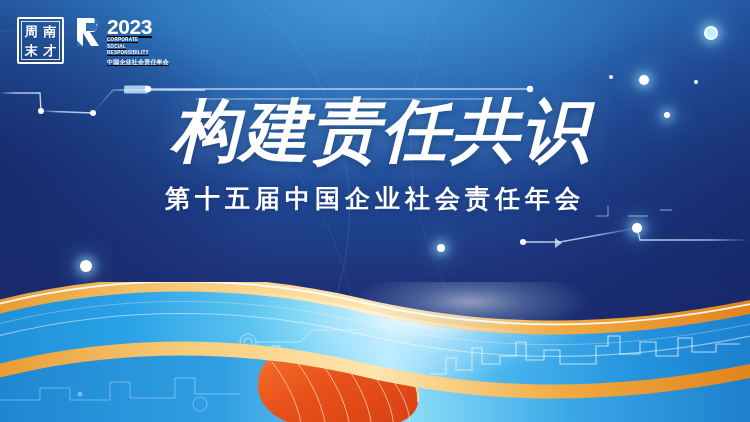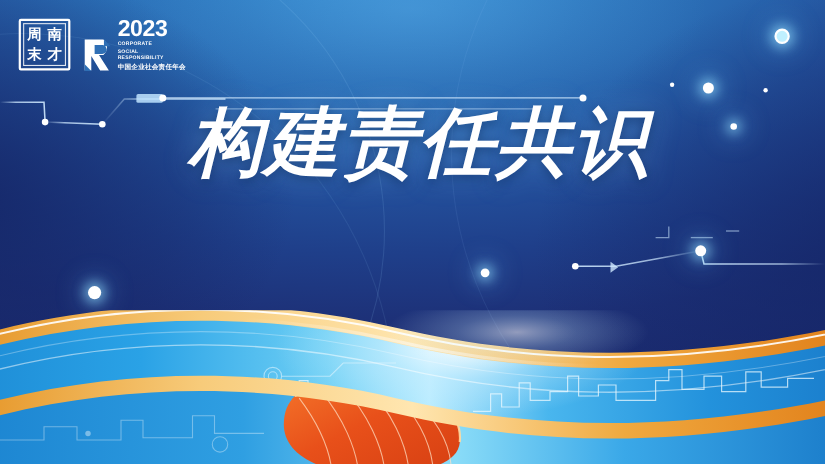--- a/index.html
+++ b/index.html
@@ -37,21 +37,21 @@
 
   
   .logo-row{position:absolute;left:17px;top:17px;display:flex;align-items:center;gap:11px;z-index:8;}
   .seal{width:47px;height:47px;border:2px solid #ffffff;border-radius:2px;
         display:flex;align-items:center;justify-content:center;padding:2px;}
   .seal-inner{width:100%;height:100%;border:1px solid rgba(255,255,255,.85);
         display:grid;grid-template-columns:1fr 1fr;grid-template-rows:1fr 1fr;
         place-items:center;}
   .seal-ch{color:#ffffff;font-size:13px;line-height:1;font-weight:700;
         font-family:"DejaVu Serif","Liberation Serif",serif;}
-  .csr{display:flex;align-items:flex-end;gap:4px;}
+  .csr{display:flex;align-items:flex-start;gap:4px;text-decoration:underline;}
   .csr-mark{width:28px;height:30px;flex:none;}
   .csr-text{display:flex;flex-direction:column;}
   .csr-year{color:#ffffff;font-size:21px;font-weight:700;line-height:.92;letter-spacing:-.4px;}
   .csr-sub{display:flex;flex-direction:column;margin-top:1px;}
   .csr-sub span{color:#ffffff;font-size:4.6px;line-height:1.42;letter-spacing:.25px;font-weight:700;}
   .csr-cn{color:#ffffff;font-size:6px;line-height:1;margin-top:2px;letter-spacing:.2px;font-weight:700;
           font-family:"DejaVu Sans",sans-serif;}
 
   
   .headline{position:absolute;left:0;right:0;top:97px;text-align:center;z-index:9;}
@@ -175,20 +175,23 @@
           <span>RESPONSIBILITY</span>
         </div>
         <div class="csr-cn">中国企业社会责任年会</div>
       </div>
     </div>
   </div>
 
   <div class="headline">
     <span class="title">构建责任共识</span>
   </div>
+  <div class="subtitle-wrap">
+    <span class="subtitle">第十五届中国企业社会责任年会</span>
+  </div>
 
   <svg class="ribbon" viewBox="0 0 750 140" preserveAspectRatio="none">
     <defs>
       <linearGradient id="ribBlue" x1="0" y1="0" x2="1" y2="0">
         <stop offset="0%" stop-color="#1f8fd8"></stop>
         <stop offset="18%" stop-color="#2aa2e6"></stop>
         <stop offset="40%" stop-color="#6fd0f5"></stop>
         <stop offset="52%" stop-color="#b9ecff"></stop>
         <stop offset="66%" stop-color="#49b6ee"></stop>
         <stop offset="85%" stop-color="#2392dc"></stop>

